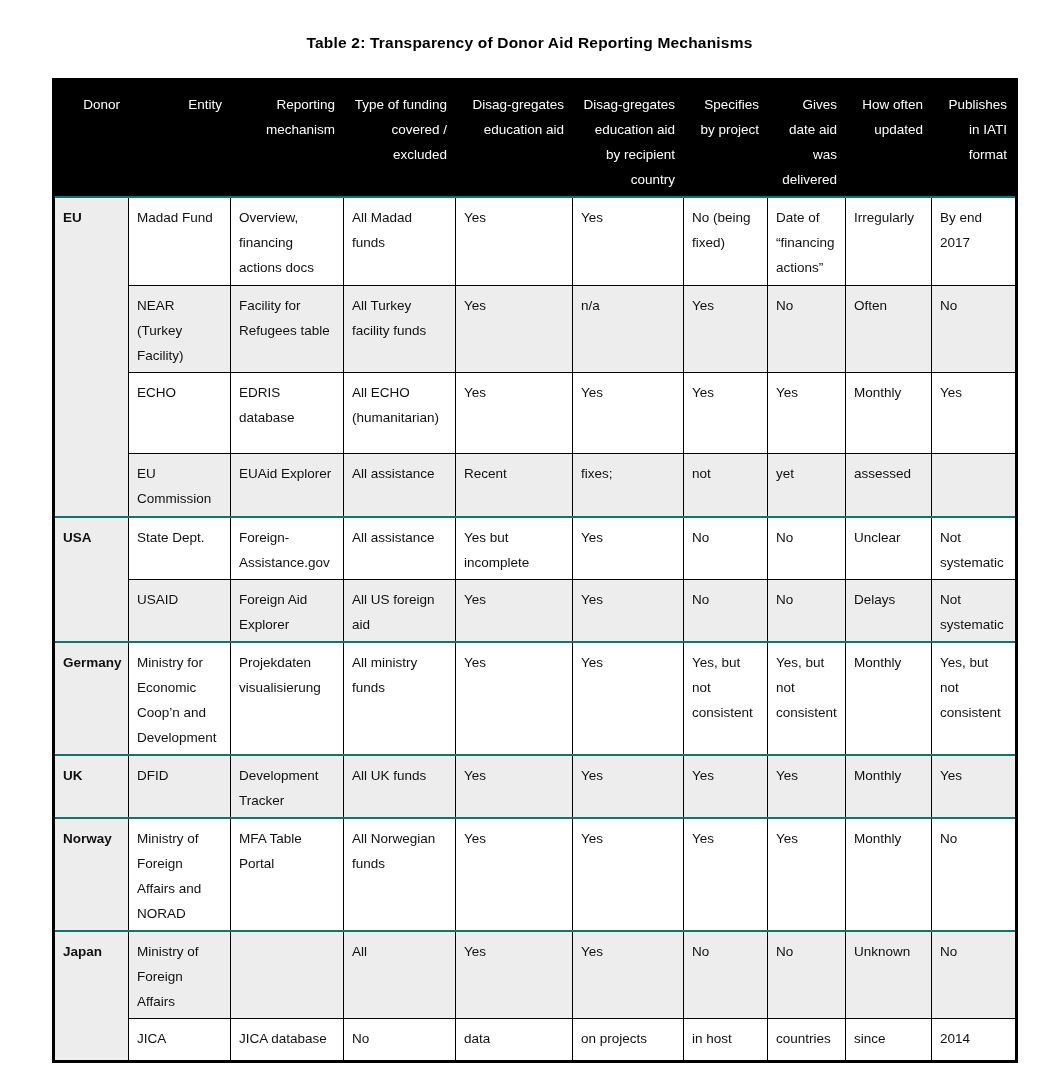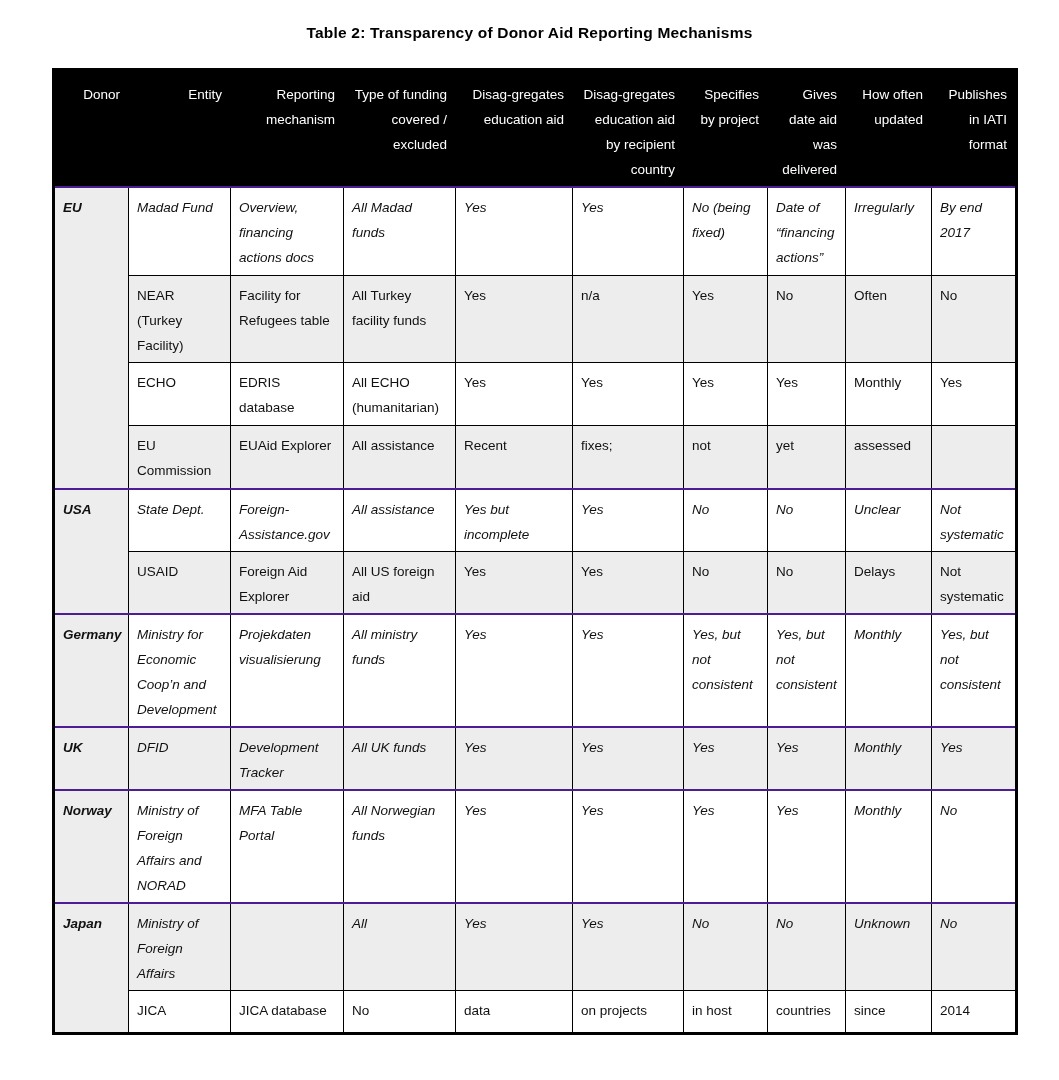--- a/index.html
+++ b/index.html
@@ -9,21 +9,21 @@
     font-family: "Liberation Sans", sans-serif;
     color: #111111;
   }
   .page {
     width: 1059px;
     height: 1080px;
     background: #ffffff;
     box-sizing: border-box;
   }
   .title {
-    padding-top: 24px;
+    padding-top: 34px;
     text-align: center;
     font-size: 15.5px;
     font-weight: bold;
     color: #000000;
     letter-spacing: 0.2px;
   }
   table.aid-table {
     border-collapse: collapse;
     table-layout: fixed;
     margin: 26px 0 0 52px;
@@ -48,21 +48,21 @@
     padding: 7px 8px 4px 8px;
     line-height: 25px;
     background: #ffffff;
     overflow: hidden;
   }
   .aid-table tr.stripe td { background: #ededed; }
   .aid-table td.donor {
     background: #ededed !important;
     font-weight: bold;
   }
-  .aid-table tr.group-start td { border-top: 2px solid #4c1d95; font-style: italic; }
+  .aid-table tr.group-start td { border-top: 2px solid #0f766e; }
 </style>
 </head>
 <body>
 
 <div class="page">
 
   <div class="title">Table 2: Transparency of Donor Aid Reporting Mechanisms</div>
 
   <table class="aid-table">
     <colgroup>
@@ -111,21 +111,21 @@
         <td>NEAR (Turkey Facility)</td>
         <td>Facility for Refugees table</td>
         <td>All Turkey facility funds</td>
         <td>Yes</td>
         <td>n/a</td>
         <td>Yes</td>
         <td>No</td>
         <td>Often</td>
         <td>No</td>
       </tr>
-      <tr style="height:63px">
+      <tr style="height:81px">
         <td>ECHO</td>
         <td>EDRIS database</td>
         <td>All ECHO (humanitarian)</td>
         <td>Yes</td>
         <td>Yes</td>
         <td>Yes</td>
         <td>Yes</td>
         <td>Monthly</td>
         <td>Yes</td>
       </tr>

